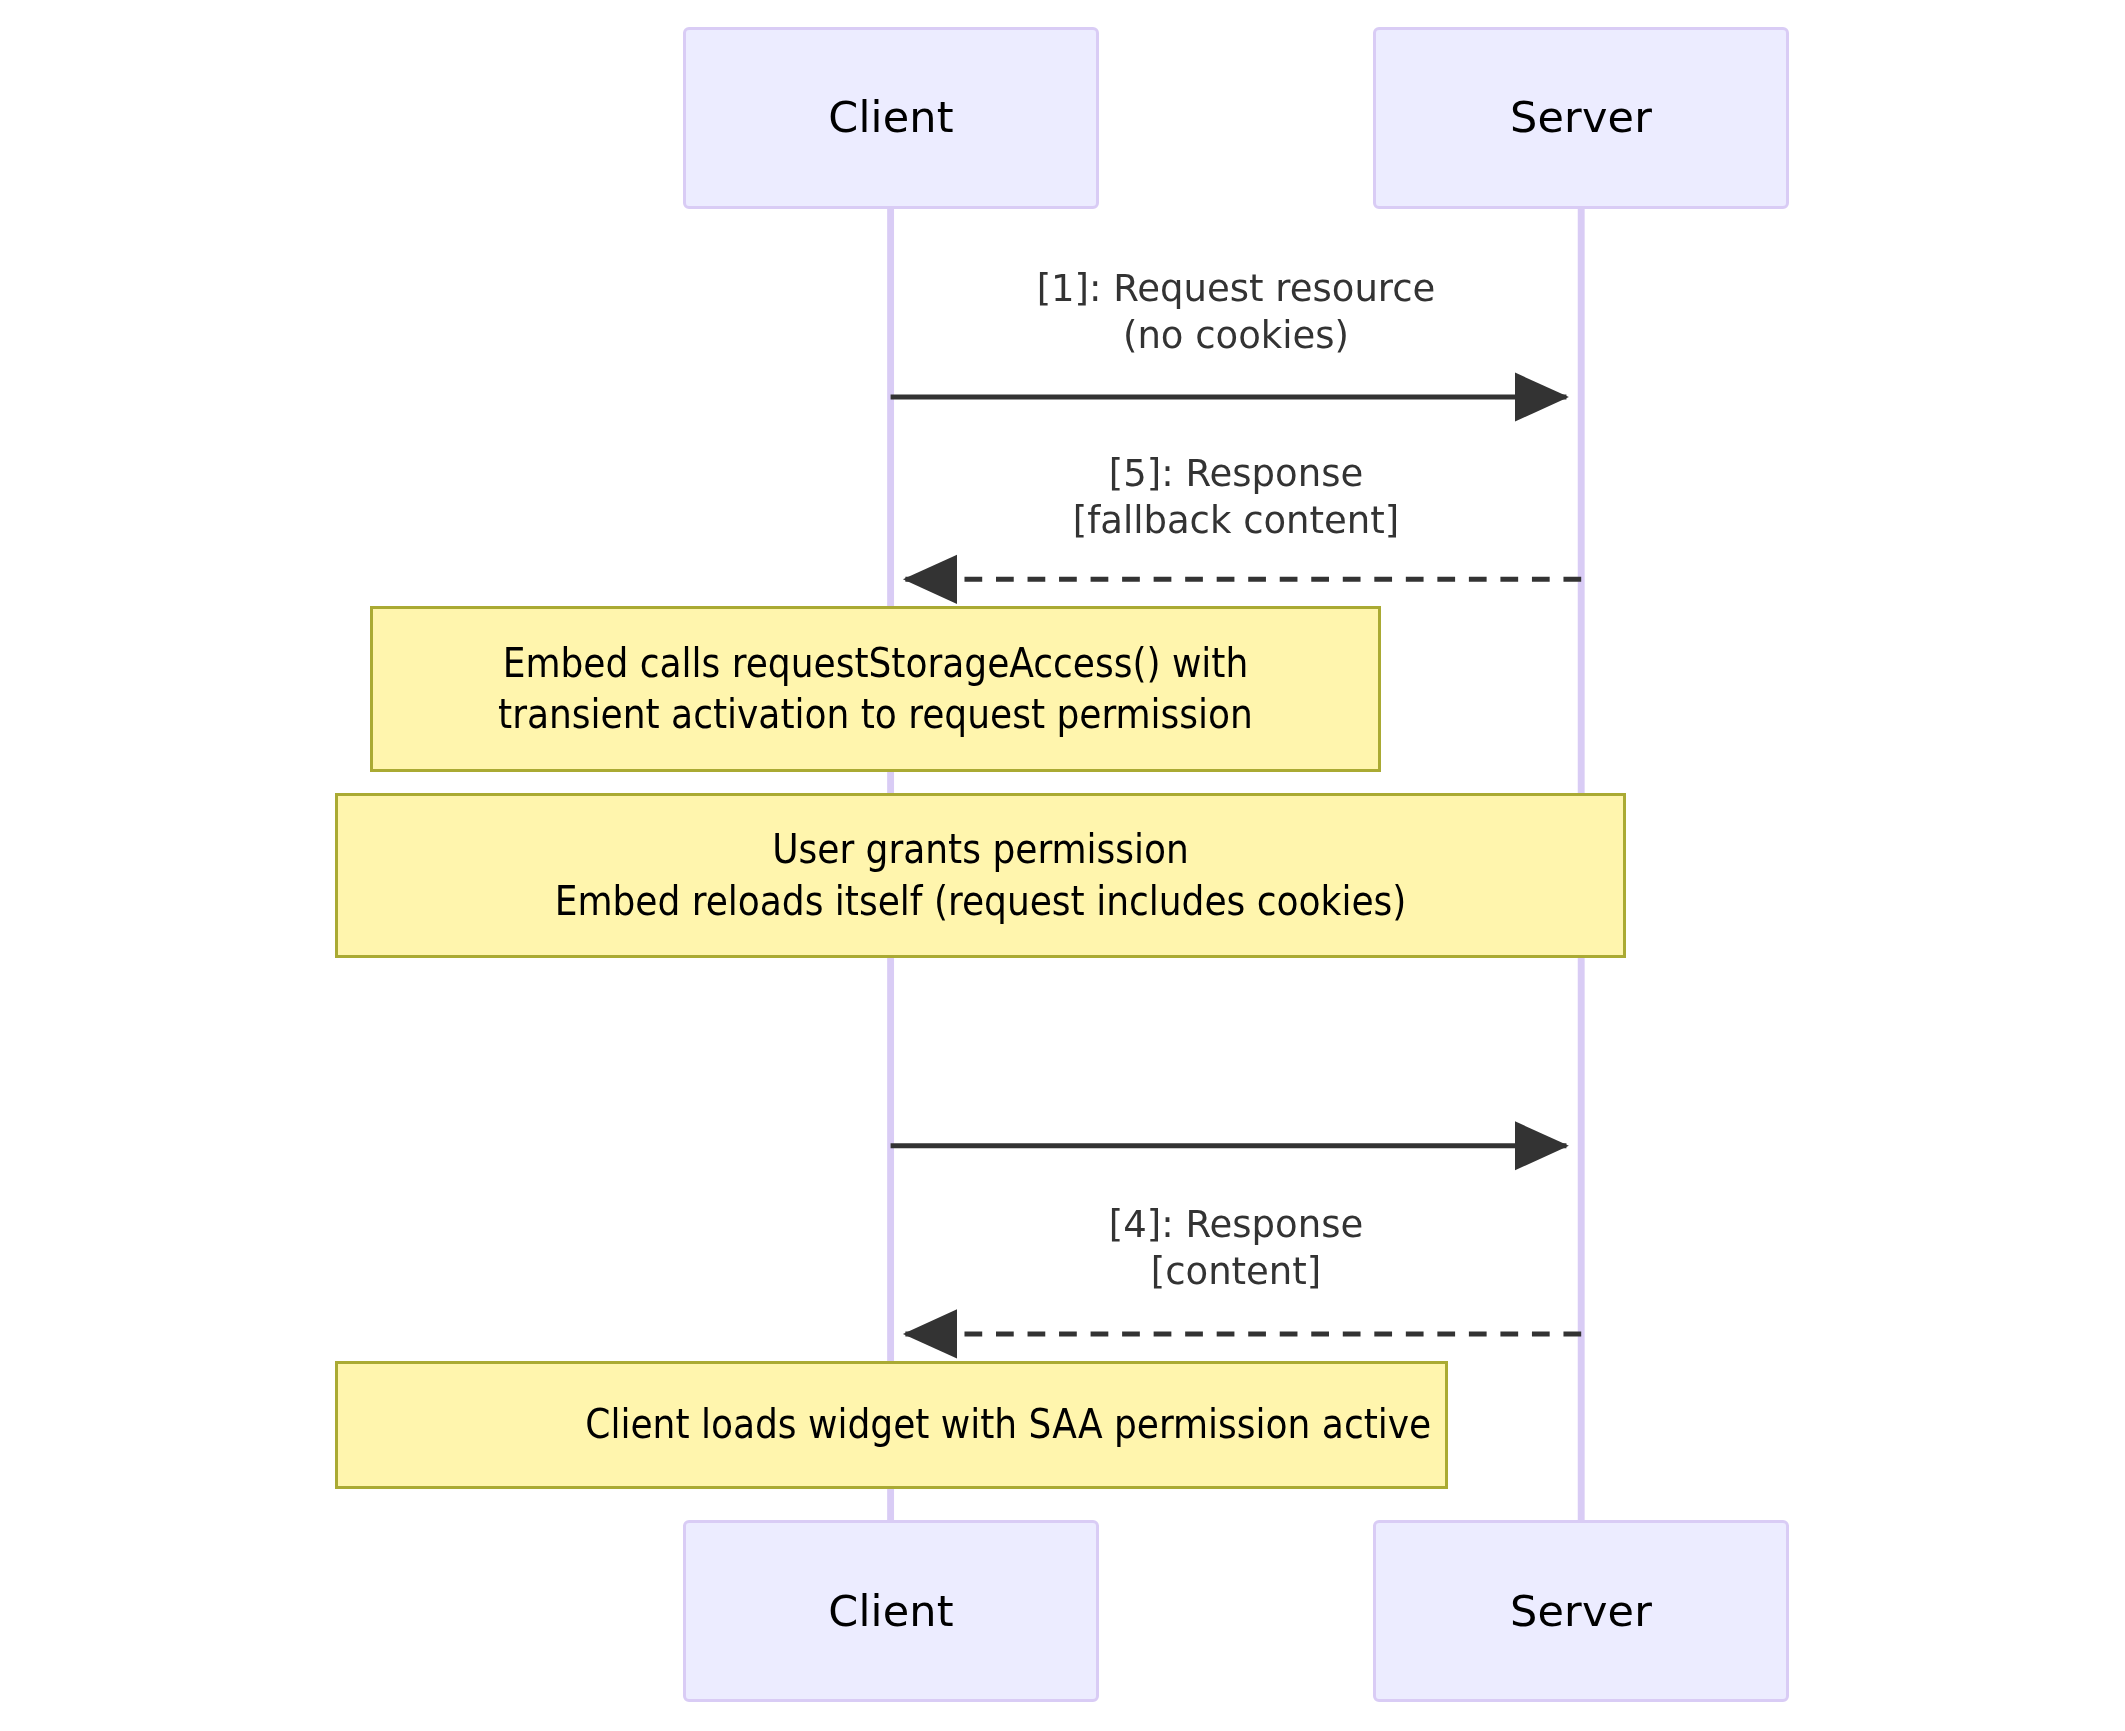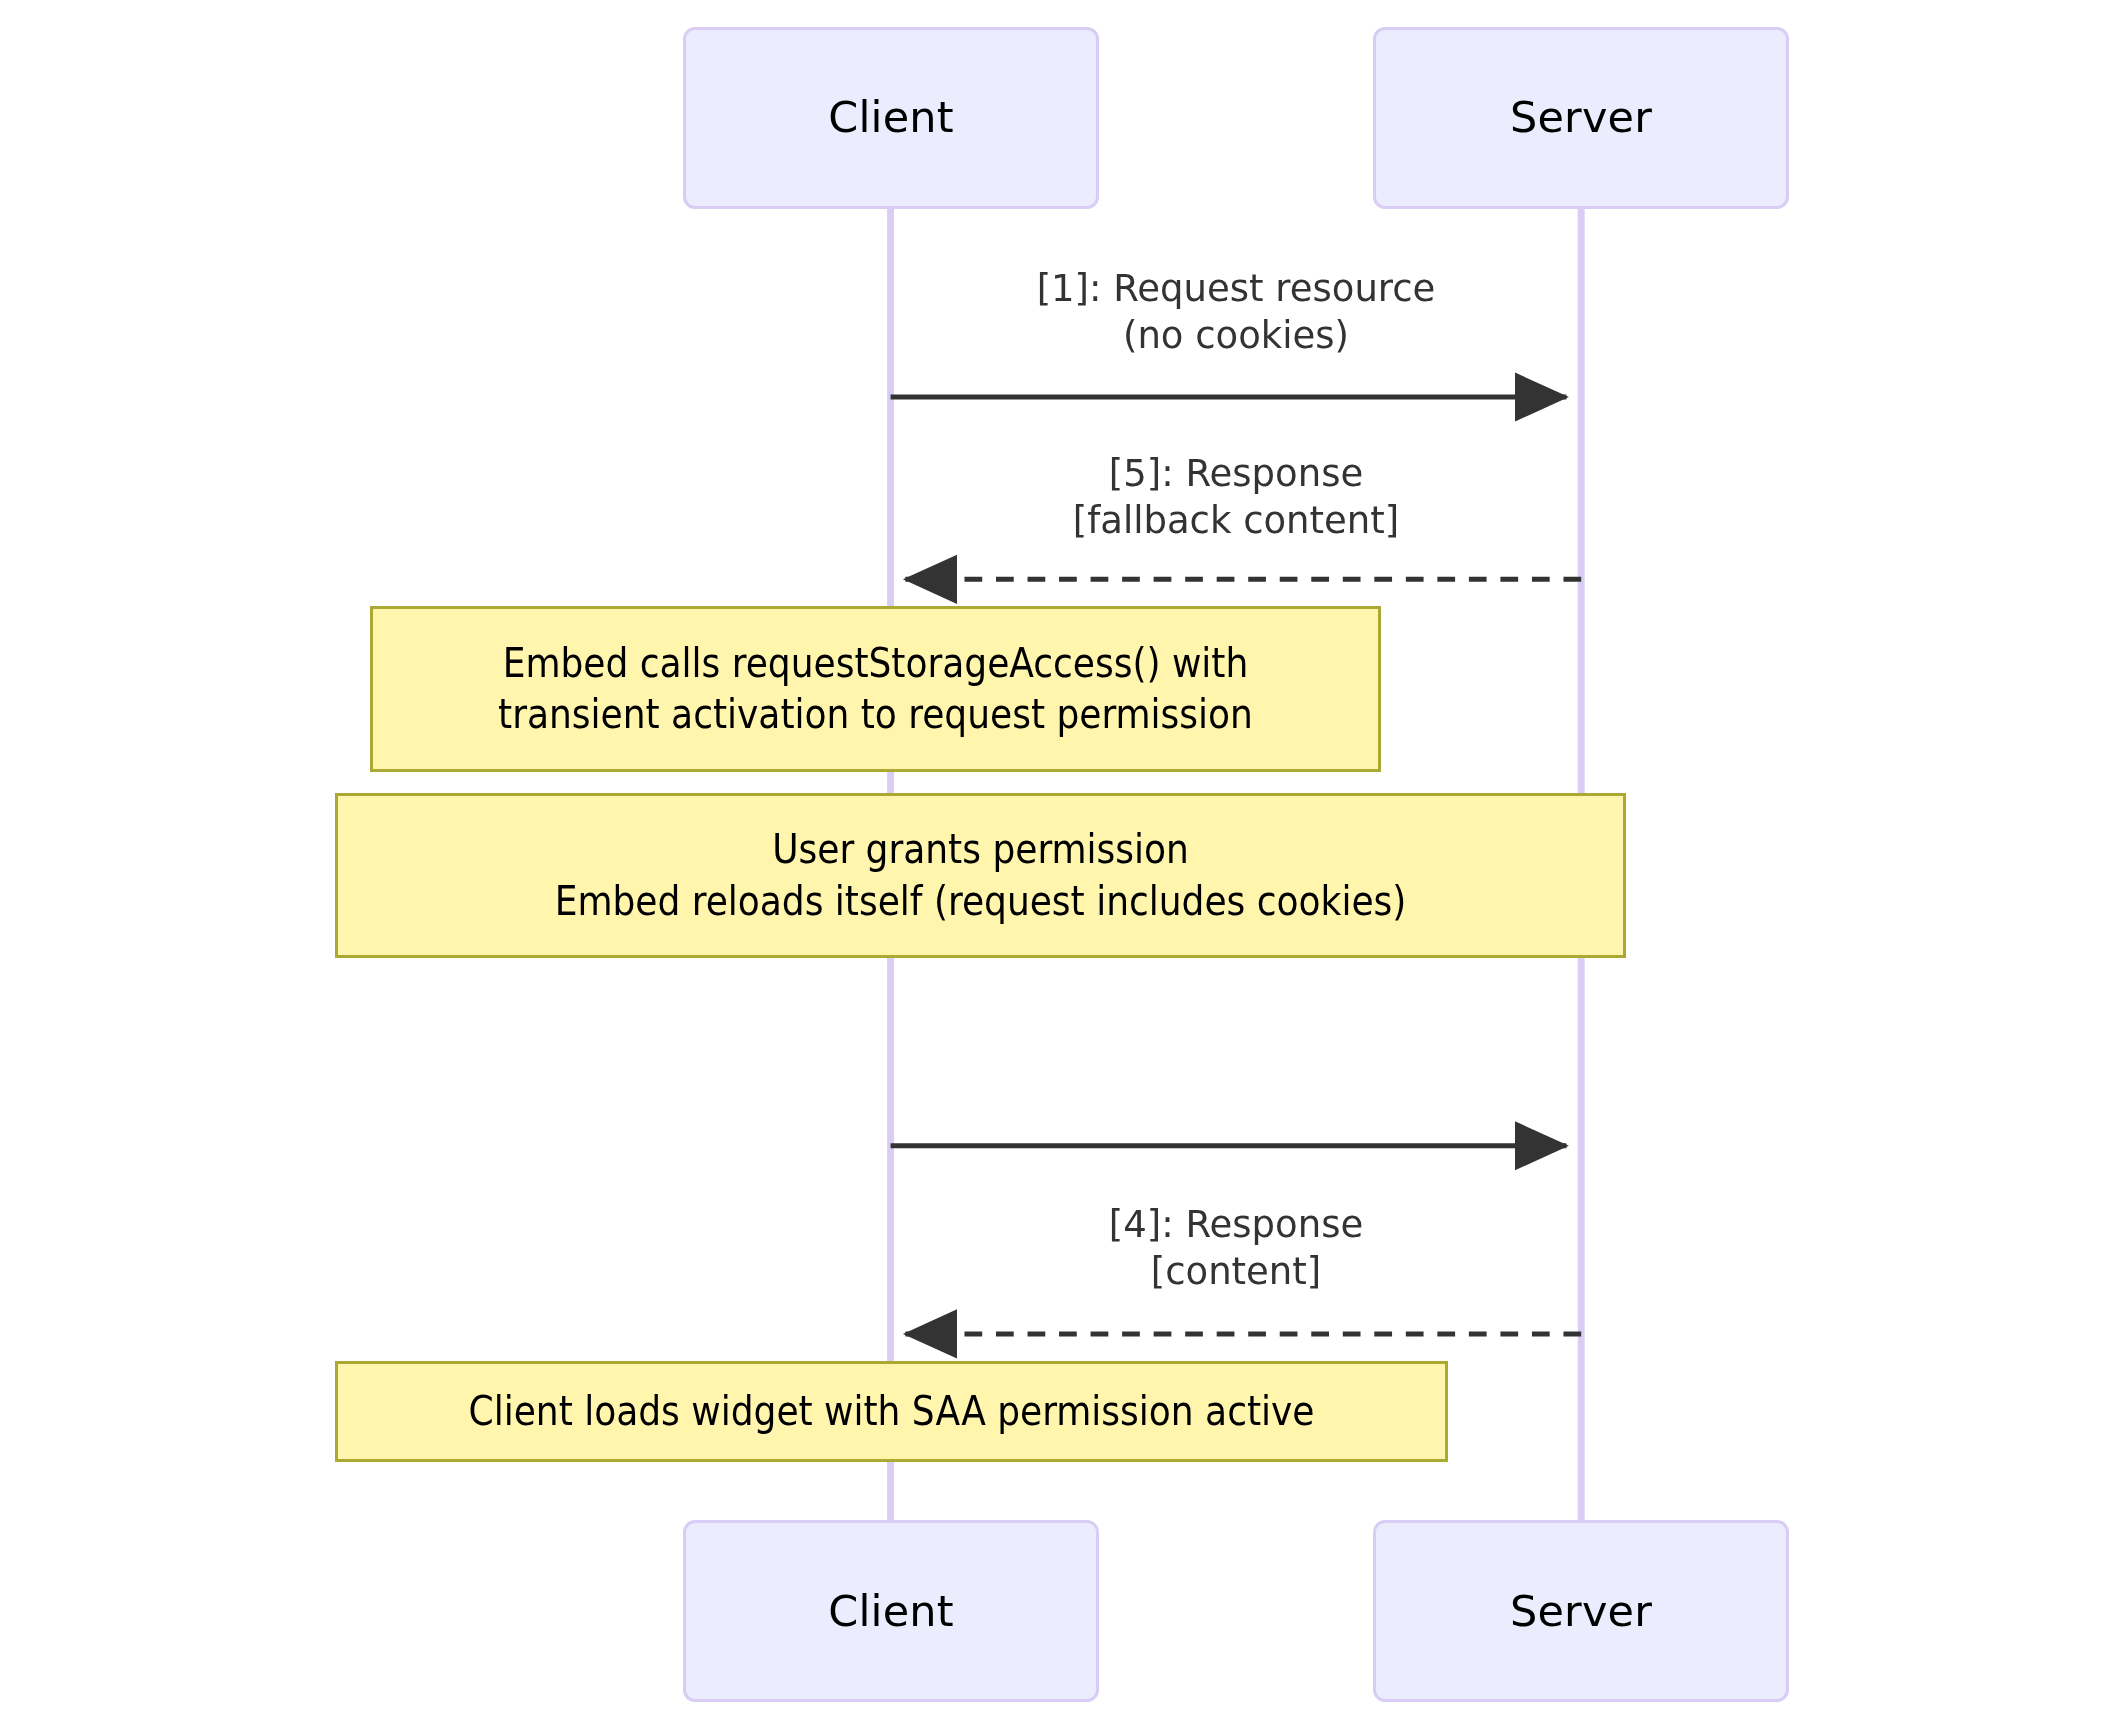--- a/index.html
+++ b/index.html
@@ -23,21 +23,21 @@
     top: 0;
     width: 2126px;
     height: 1732px;
   }
   
   .actor-box {
     position: absolute;
     box-sizing: border-box;
     background: #ececff;
     border: 3px solid #d9ccf5;
-    border-radius: 12px;
+    border-radius: 6px;
     display: flex;
     align-items: center;
     justify-content: center;
   }
   .actor-label {
     font-family: "DejaVu Sans", "Liberation Sans", sans-serif;
     font-size: 43px;
     color: #000000;
     line-height: 1;
     letter-spacing: 0.2px;
@@ -122,21 +122,21 @@
   <div class="note-box" style="left:370px; top:606px; width:1011px; height:166px;">
     <span class="note-text">Embed calls requestStorageAccess() with
 transient activation to request permission</span>
   </div>
 
   <div class="note-box" style="left:335px; top:793px; width:1291px; height:165px;">
     <span class="note-text">User grants permission
 Embed reloads itself (request includes cookies)</span>
   </div>
 
-  <div class="note-box" style="left:335px; top:1361px; width:1113px; height:101px;">
+  <div class="note-box" style="left:335px; top:1361px; width:1113px; height:128px;justify-content:flex-end;">
     <span class="note-text">Client loads widget with SAA permission active</span>
   </div>
 
   <div class="actor-box" style="left:683px; top:1520px; width:416px; height:182px;">
     <span class="actor-label">Client</span>
   </div>
 
   <div class="actor-box" style="left:1373px; top:1520px; width:416px; height:182px;">
     <span class="actor-label">Server</span>
   </div>

